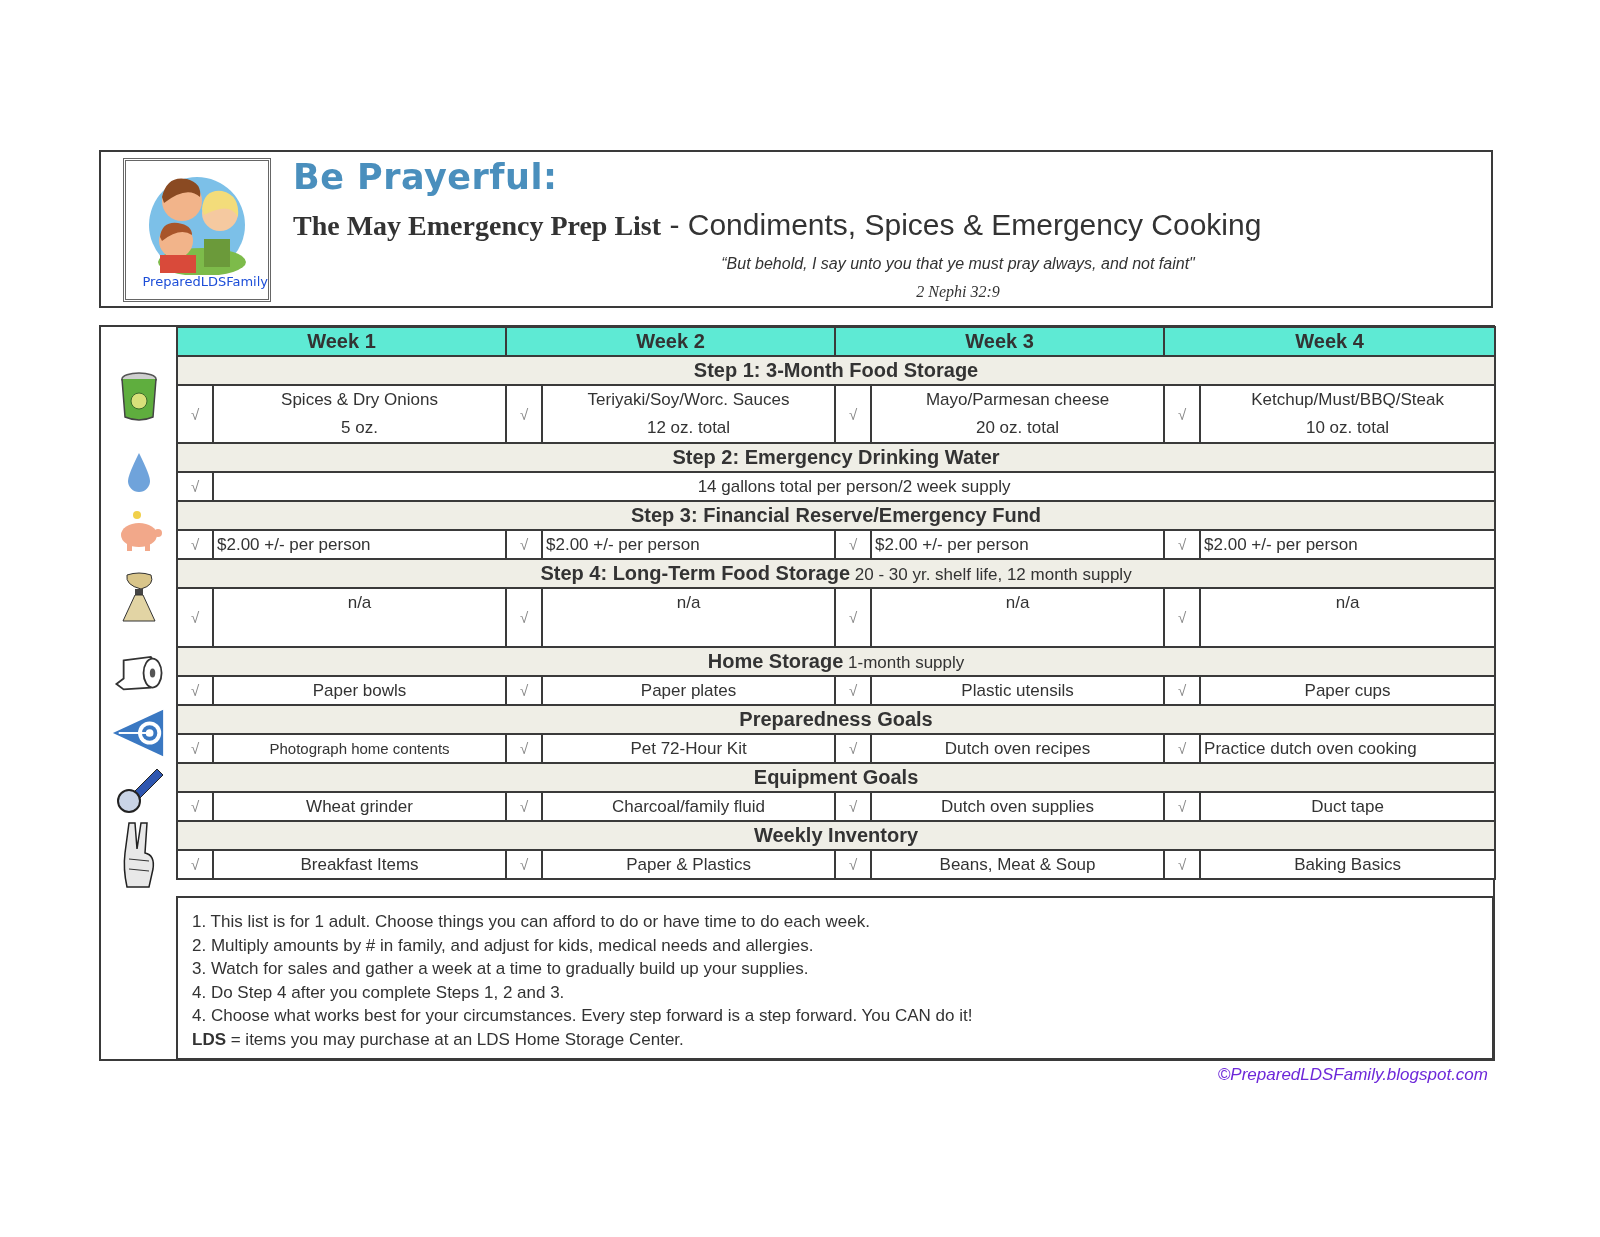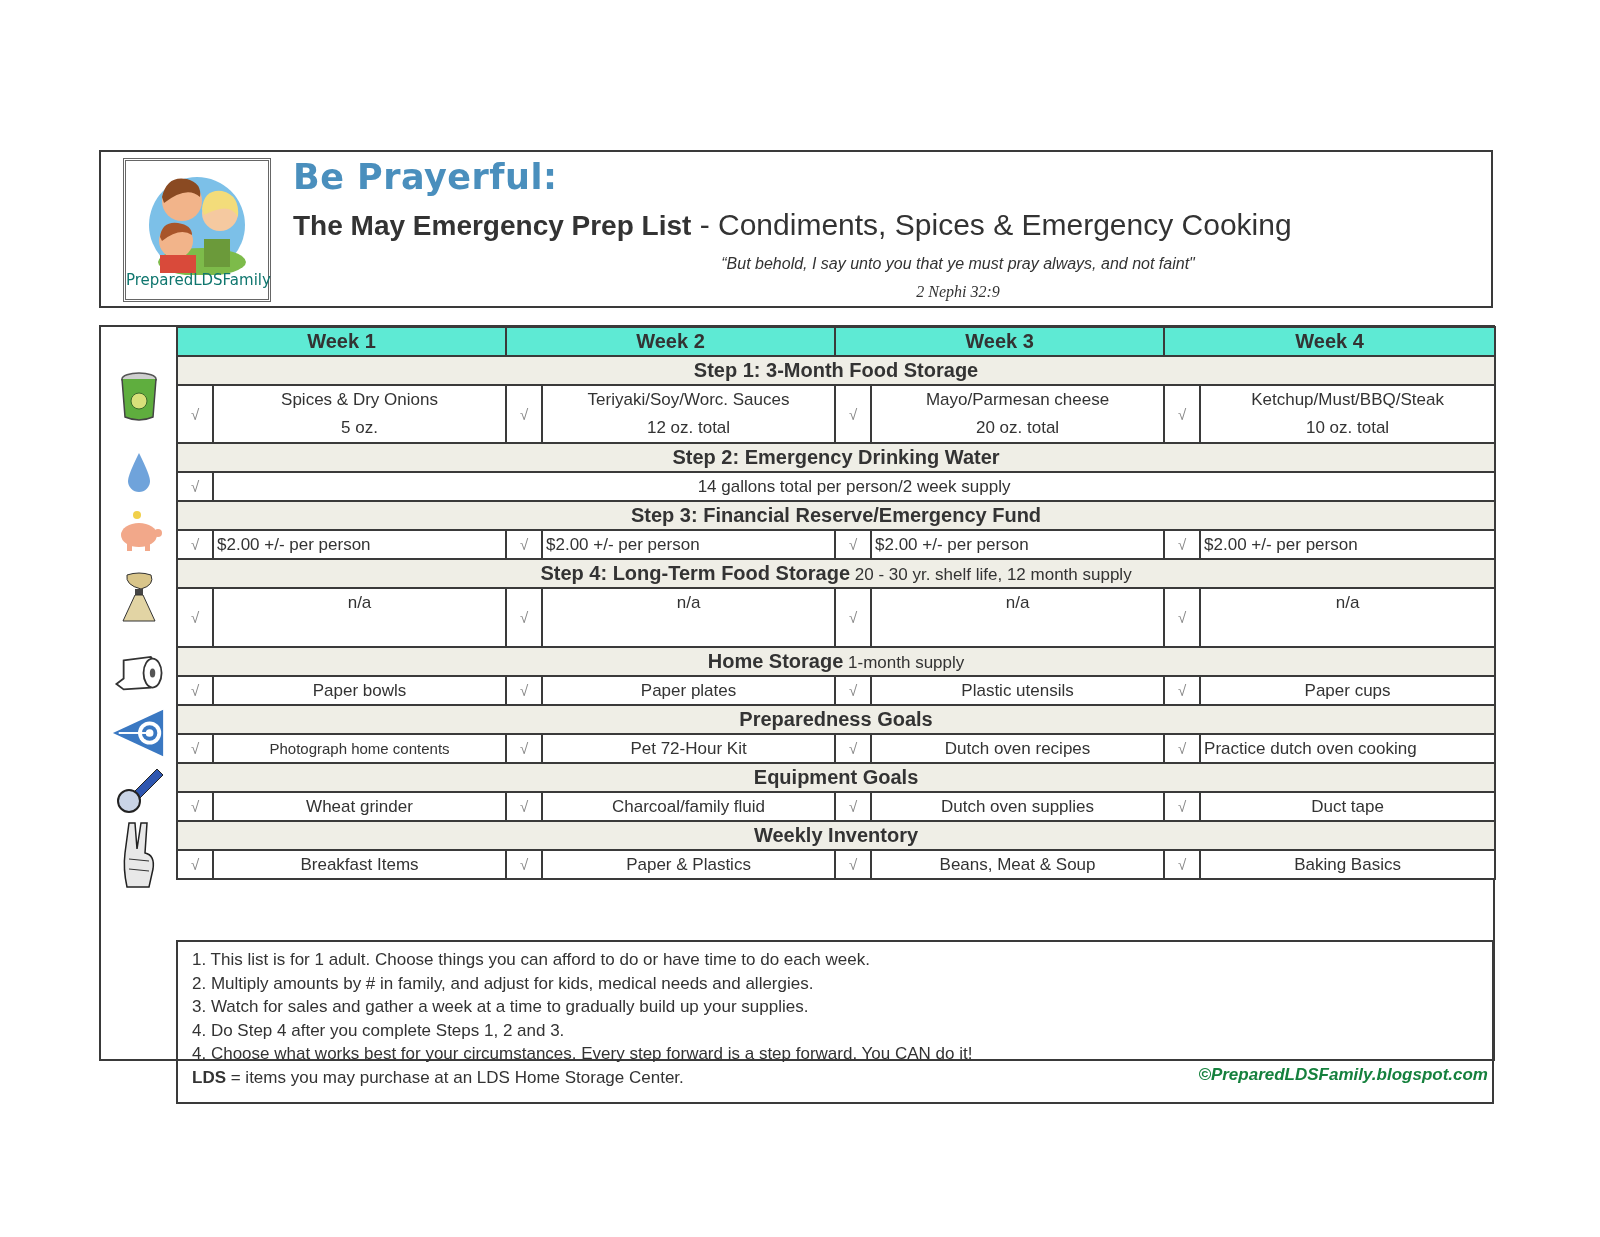--- a/index.html
+++ b/index.html
@@ -2,24 +2,24 @@
 <html><head>
 <meta charset="utf-8">
 <style>
   html, body { margin:0; padding:0; }
   body { width:1600px; height:1237px; background:#ffffff; position:relative; overflow:hidden; font-family:"DejaVu Sans", sans-serif; color:#222; }
 
   
   .header-box { position:absolute; left:99px; top:150px; width:1394px; height:158px; border:2px solid #3a3a3a; box-sizing:border-box; }
   .logo-box { position:absolute; left:22px; top:6px; width:148px; height:144px; border:3px double #666; box-sizing:border-box; background:#fff; }
   .logo-art { position:absolute; left:16px; top:6px; width:110px; height:108px; }
-  .logo-text { position:absolute; left:0; right:0; bottom:10px; text-align:right; font-size:15px; color:#0f766e; font-family:"DejaVu Sans", sans-serif; }
+  .logo-text { position:absolute; left:0; right:0; bottom:10px; text-align:right; font-size:13px; color:#1d4ed8; font-family:"DejaVu Sans", sans-serif; }
   .title-be { position:absolute; left:192px; top:5px; font-size:35px; font-weight:bold; color:#4a8fbd; font-family:"DejaVu Sans", sans-serif; letter-spacing:0.5px; }
   .title-main { position:absolute; left:192px; top:56px; font-size:28px; color:#333; white-space:nowrap; }
-  .title-main b { font-family:Liberation Sans, sans-serif; font-weight:bold; }
+  .title-main b { font-family:Liberation Serif, serif; font-weight:bold; }
   .title-main span.sub { font-family:"Liberation Sans", sans-serif; font-size:30px; }
   .quote { position:absolute; left:0; width:1394px; padding-left:320px; box-sizing:border-box; top:103px; text-align:center; font-style:italic; font-size:16px; color:#333; font-family:"Liberation Sans", sans-serif; }
   .ref { position:absolute; left:0; width:1394px; padding-left:320px; box-sizing:border-box; top:131px; text-align:center; font-style:italic; font-size:16px; color:#333; font-family:Liberation Serif, serif; }
 
   
   .main-box { position:absolute; left:99px; top:325px; width:1396px; height:736px; border:2px solid #3a3a3a; box-sizing:border-box; }
   .icon-col { position:absolute; left:0; top:0; width:76px; height:100%; }
   .ico { position:absolute; left:10px; width:56px; display:flex; justify-content:center; }
 
   .grid { position:absolute; left:176px; top:326px; width:1318px; }
@@ -27,24 +27,24 @@
   table.prep td { border:2px solid #3a3a3a; padding:0; }
   .wk { background:#5eead4; text-align:center; font-weight:bold; font-size:20px; height:27px; color:#333; }
   .sec { background:#efeee6; text-align:center; font-weight:bold; font-size:20px; height:27px; color:#333; }
   .sec .note { font-weight:normal; font-size:17px; }
   .chk { width:34px; text-align:center; color:#888; font-size:15px; background:#fff; }
   .cell { background:#fff; text-align:center; height:27px; }
   .cell.left { text-align:left; padding-left:3px; }
   .cell.tall { height:53px; line-height:28px; }
   .cell.na { height:53px; vertical-align:top; padding-top:4px; }
 
-  .notes-box { position:absolute; left:176px; top:896px; width:1318px; height:164px; border:2px solid #3a3a3a; box-sizing:border-box; padding:6px 14px; font-family:"Liberation Sans", sans-serif; font-size:17px; color:#333; line-height:23.5px;margin-top:44px; }
+  .notes-box { position:absolute; left:176px; top:896px; width:1318px; height:164px; border:2px solid #3a3a3a; box-sizing:border-box; padding:12px 14px; font-family:"Liberation Sans", sans-serif; font-size:17px; color:#333; line-height:23.5px; }
   .notes-box b { font-weight:bold; }
 
-  .copyright { position:absolute; right:112px; top:1065px; font-style:italic; font-size:17px; color:#15803d; font-family:"Liberation Sans", sans-serif;font-weight:bold; }
+  .copyright { position:absolute; right:112px; top:1065px; font-style:italic; font-size:17px; color:#6d28d9; font-family:"Liberation Sans", sans-serif; }
 </style>
 </head>
 <body>
 
 <div class="header-box">
   <div class="logo-box">
     <svg class="logo-art" viewBox="0 0 110 108">
       <circle cx="55" cy="58" r="48" fill="#7cc0e8"></circle>
       <ellipse cx="60" cy="95" rx="44" ry="14" fill="#7dbb4a"></ellipse>
       <circle cx="40" cy="34" r="20" fill="#f2b48a"></circle>

